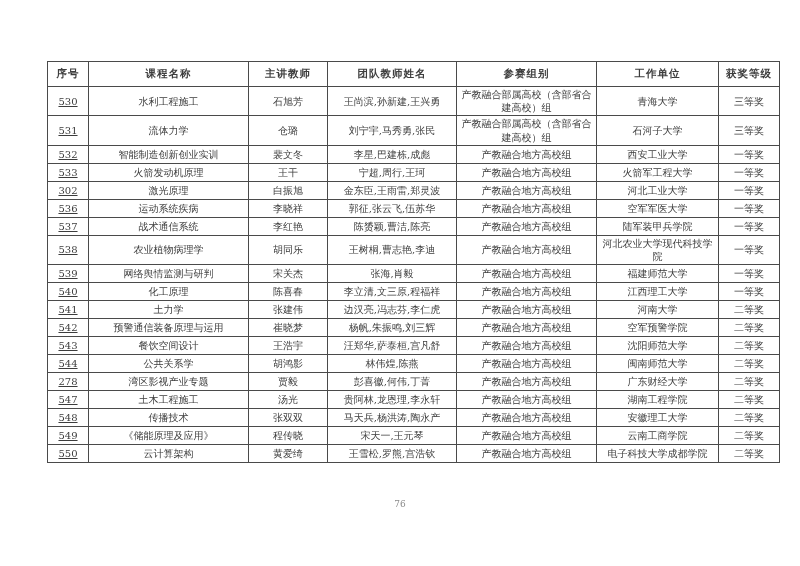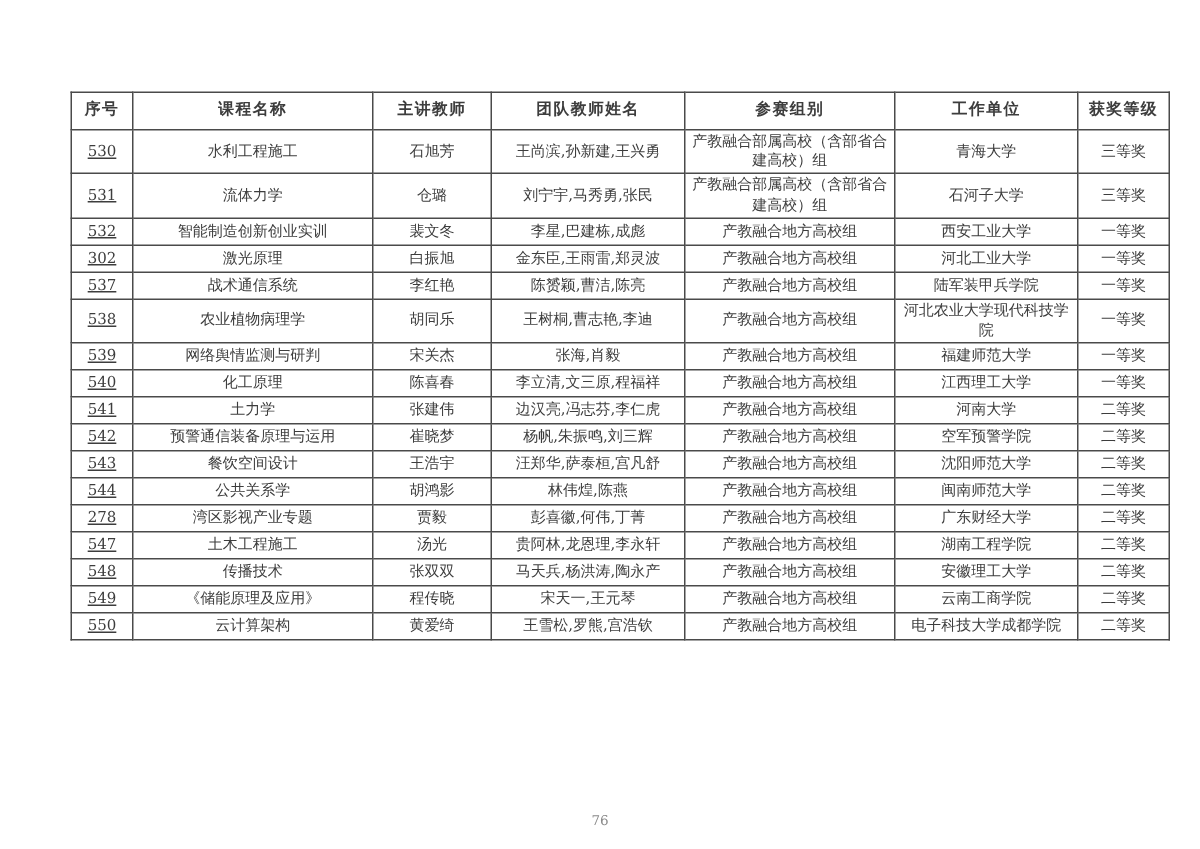--- a/index.html
+++ b/index.html
@@ -55,21 +55,20 @@
   col.c5 { width: 122px; }
   col.c6 { width: 61px; }
   .page-number {
     position: absolute;
     left: 0;
     right: 0;
     top: 499px;
     text-align: center;
     font-size: 9px;
     color: #8a8a8a;
-    margin-top: 44px;
   }
 </style>
 </head>
 <body>
 
 <div class="sheet">
   <table class="award-table">
     <colgroup>
       <col class="c0">
         <col class="c1">
@@ -112,26 +111,44 @@
         <tr>
           <td class="col-0">532</td>
           <td class="col-1">智能制造创新创业实训</td>
           <td class="col-2">裴文冬</td>
           <td class="col-3">李星,巴建栋,成彪</td>
           <td class="col-4">产教融合地方高校组</td>
           <td class="col-5">西安工业大学</td>
           <td class="col-6">一等奖</td>
         </tr>
         <tr>
+          <td class="col-0">533</td>
+          <td class="col-1">火箭发动机原理</td>
+          <td class="col-2">王干</td>
+          <td class="col-3">宁超,周行,王珂</td>
+          <td class="col-4">产教融合地方高校组</td>
+          <td class="col-5">火箭军工程大学</td>
+          <td class="col-6">一等奖</td>
+        </tr>
+        <tr>
           <td class="col-0">302</td>
           <td class="col-1">激光原理</td>
           <td class="col-2">白振旭</td>
           <td class="col-3">金东臣,王雨雷,郑灵波</td>
           <td class="col-4">产教融合地方高校组</td>
           <td class="col-5">河北工业大学</td>
+          <td class="col-6">一等奖</td>
+        </tr>
+        <tr>
+          <td class="col-0">536</td>
+          <td class="col-1">运动系统疾病</td>
+          <td class="col-2">李晓祥</td>
+          <td class="col-3">郭征,张云飞,伍苏华</td>
+          <td class="col-4">产教融合地方高校组</td>
+          <td class="col-5">空军军医大学</td>
           <td class="col-6">一等奖</td>
         </tr>
         <tr>
           <td class="col-0">537</td>
           <td class="col-1">战术通信系统</td>
           <td class="col-2">李红艳</td>
           <td class="col-3">陈赟颖,曹洁,陈亮</td>
           <td class="col-4">产教融合地方高校组</td>
           <td class="col-5">陆军装甲兵学院</td>
           <td class="col-6">一等奖</td>

